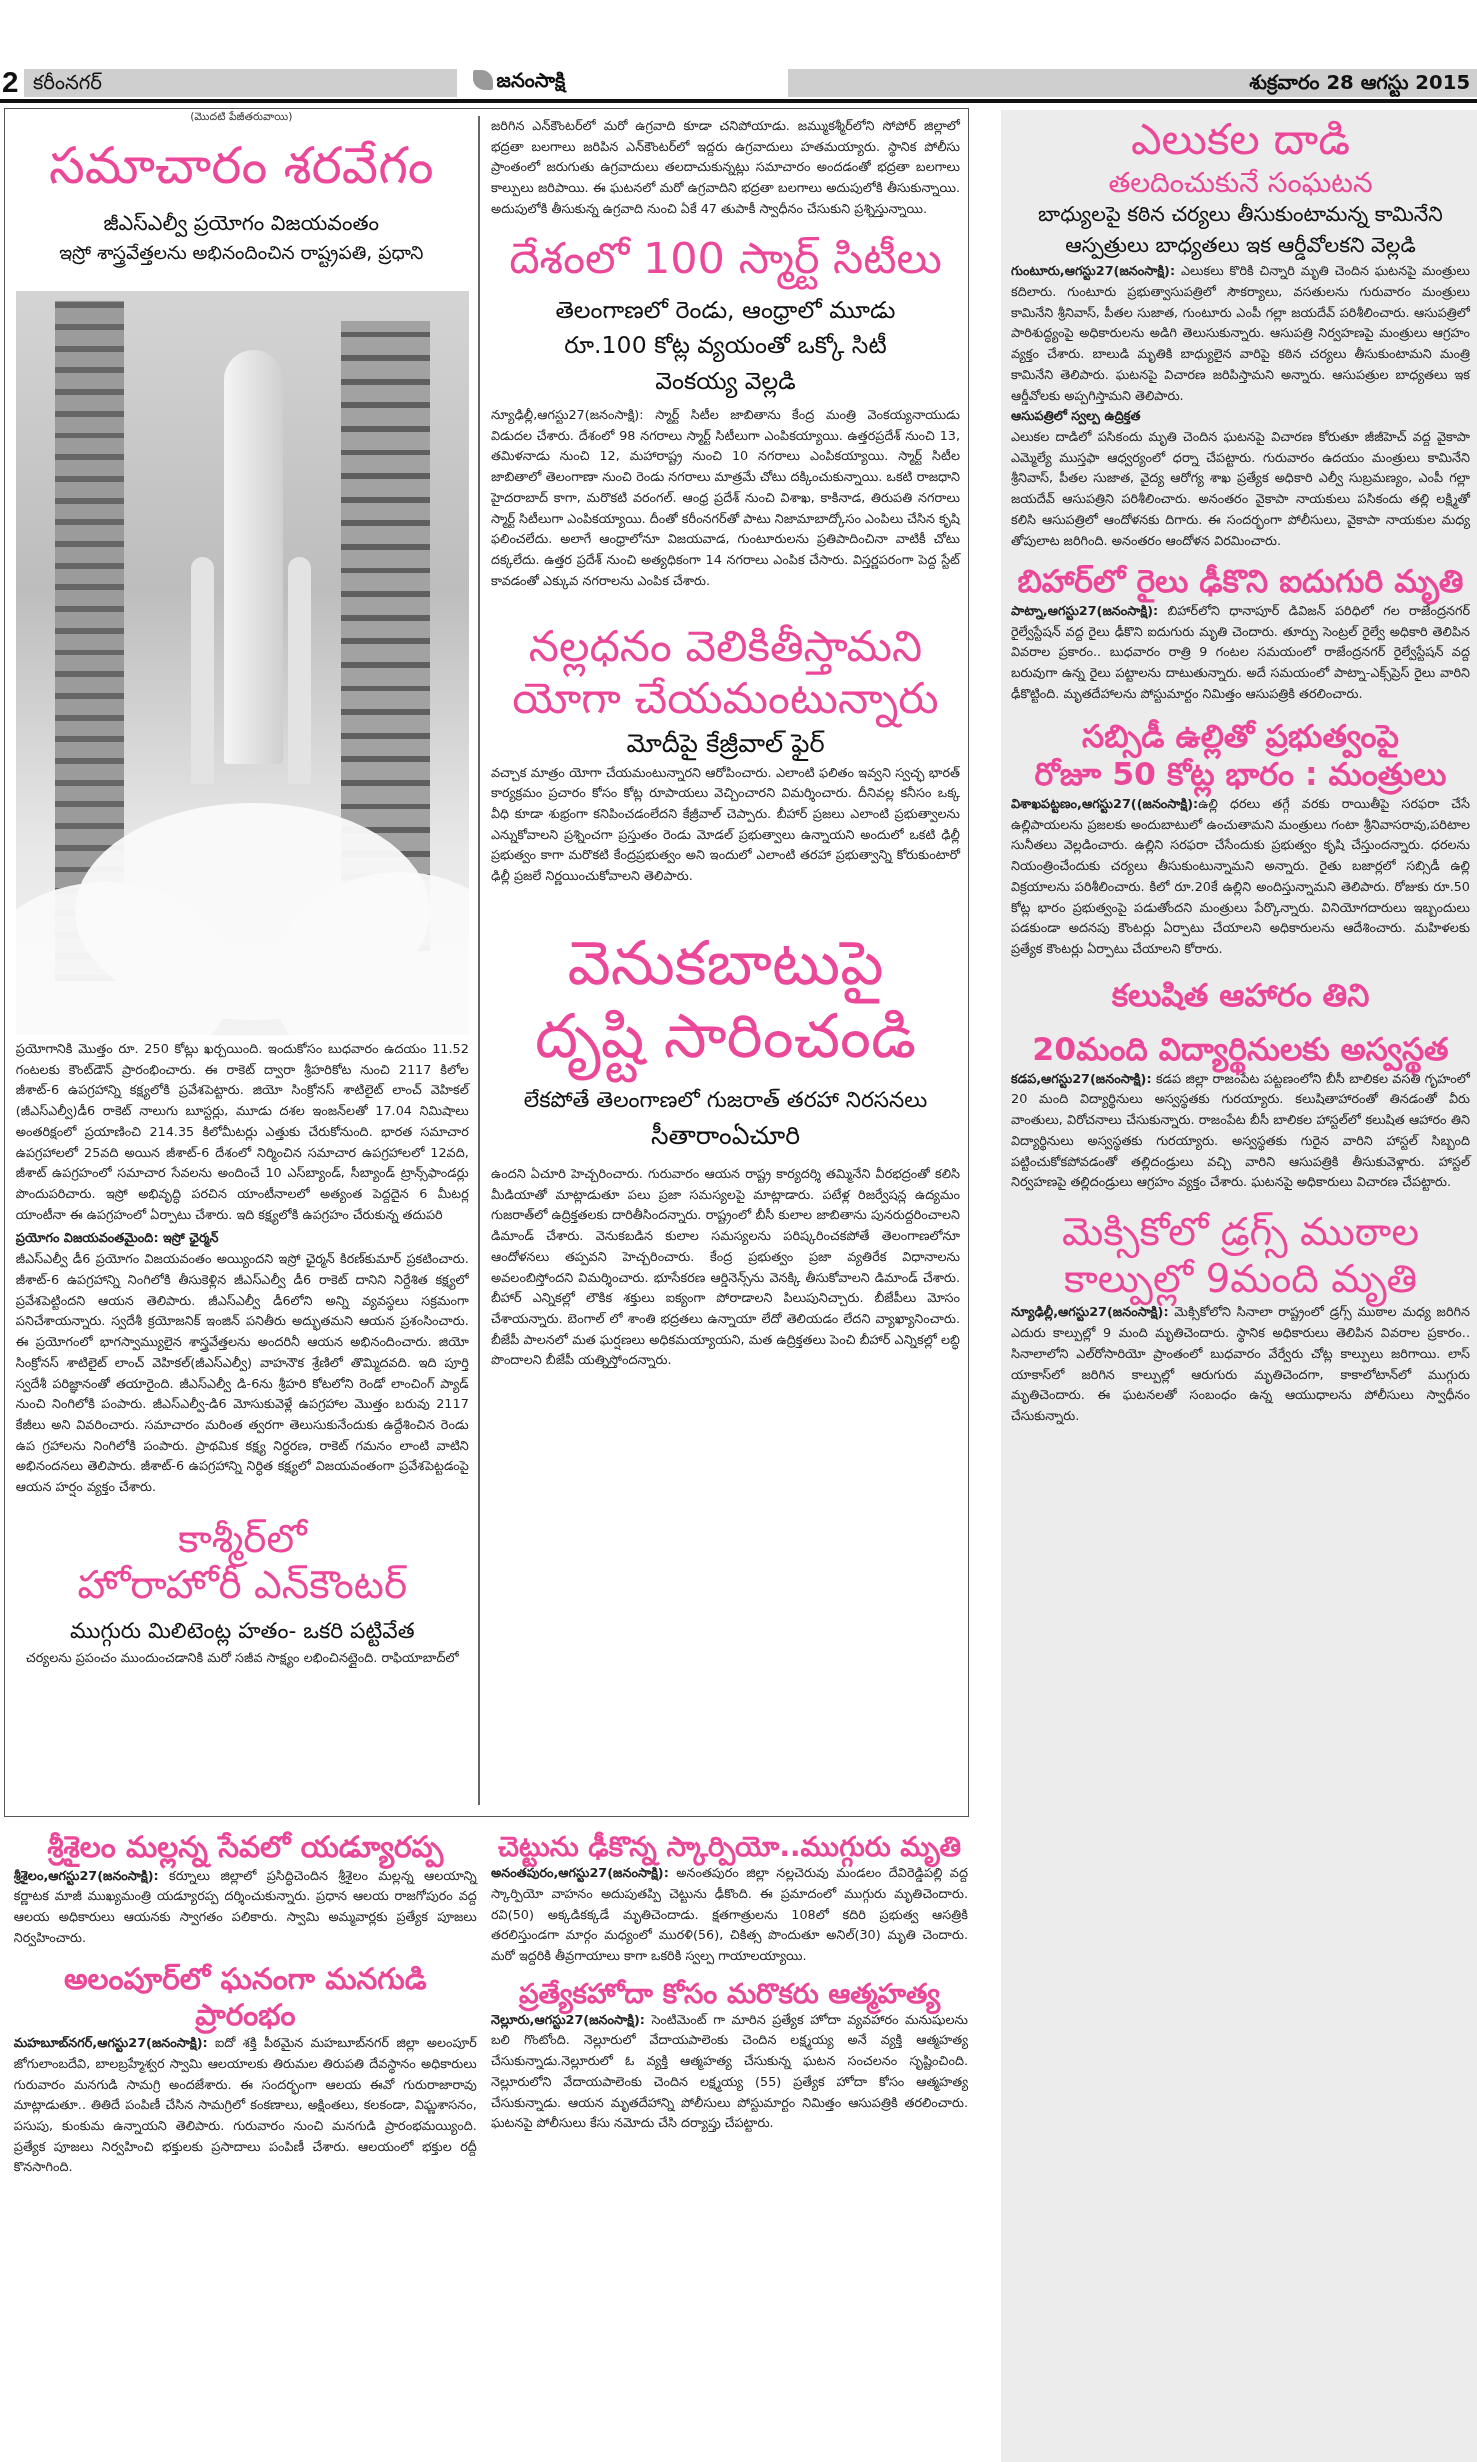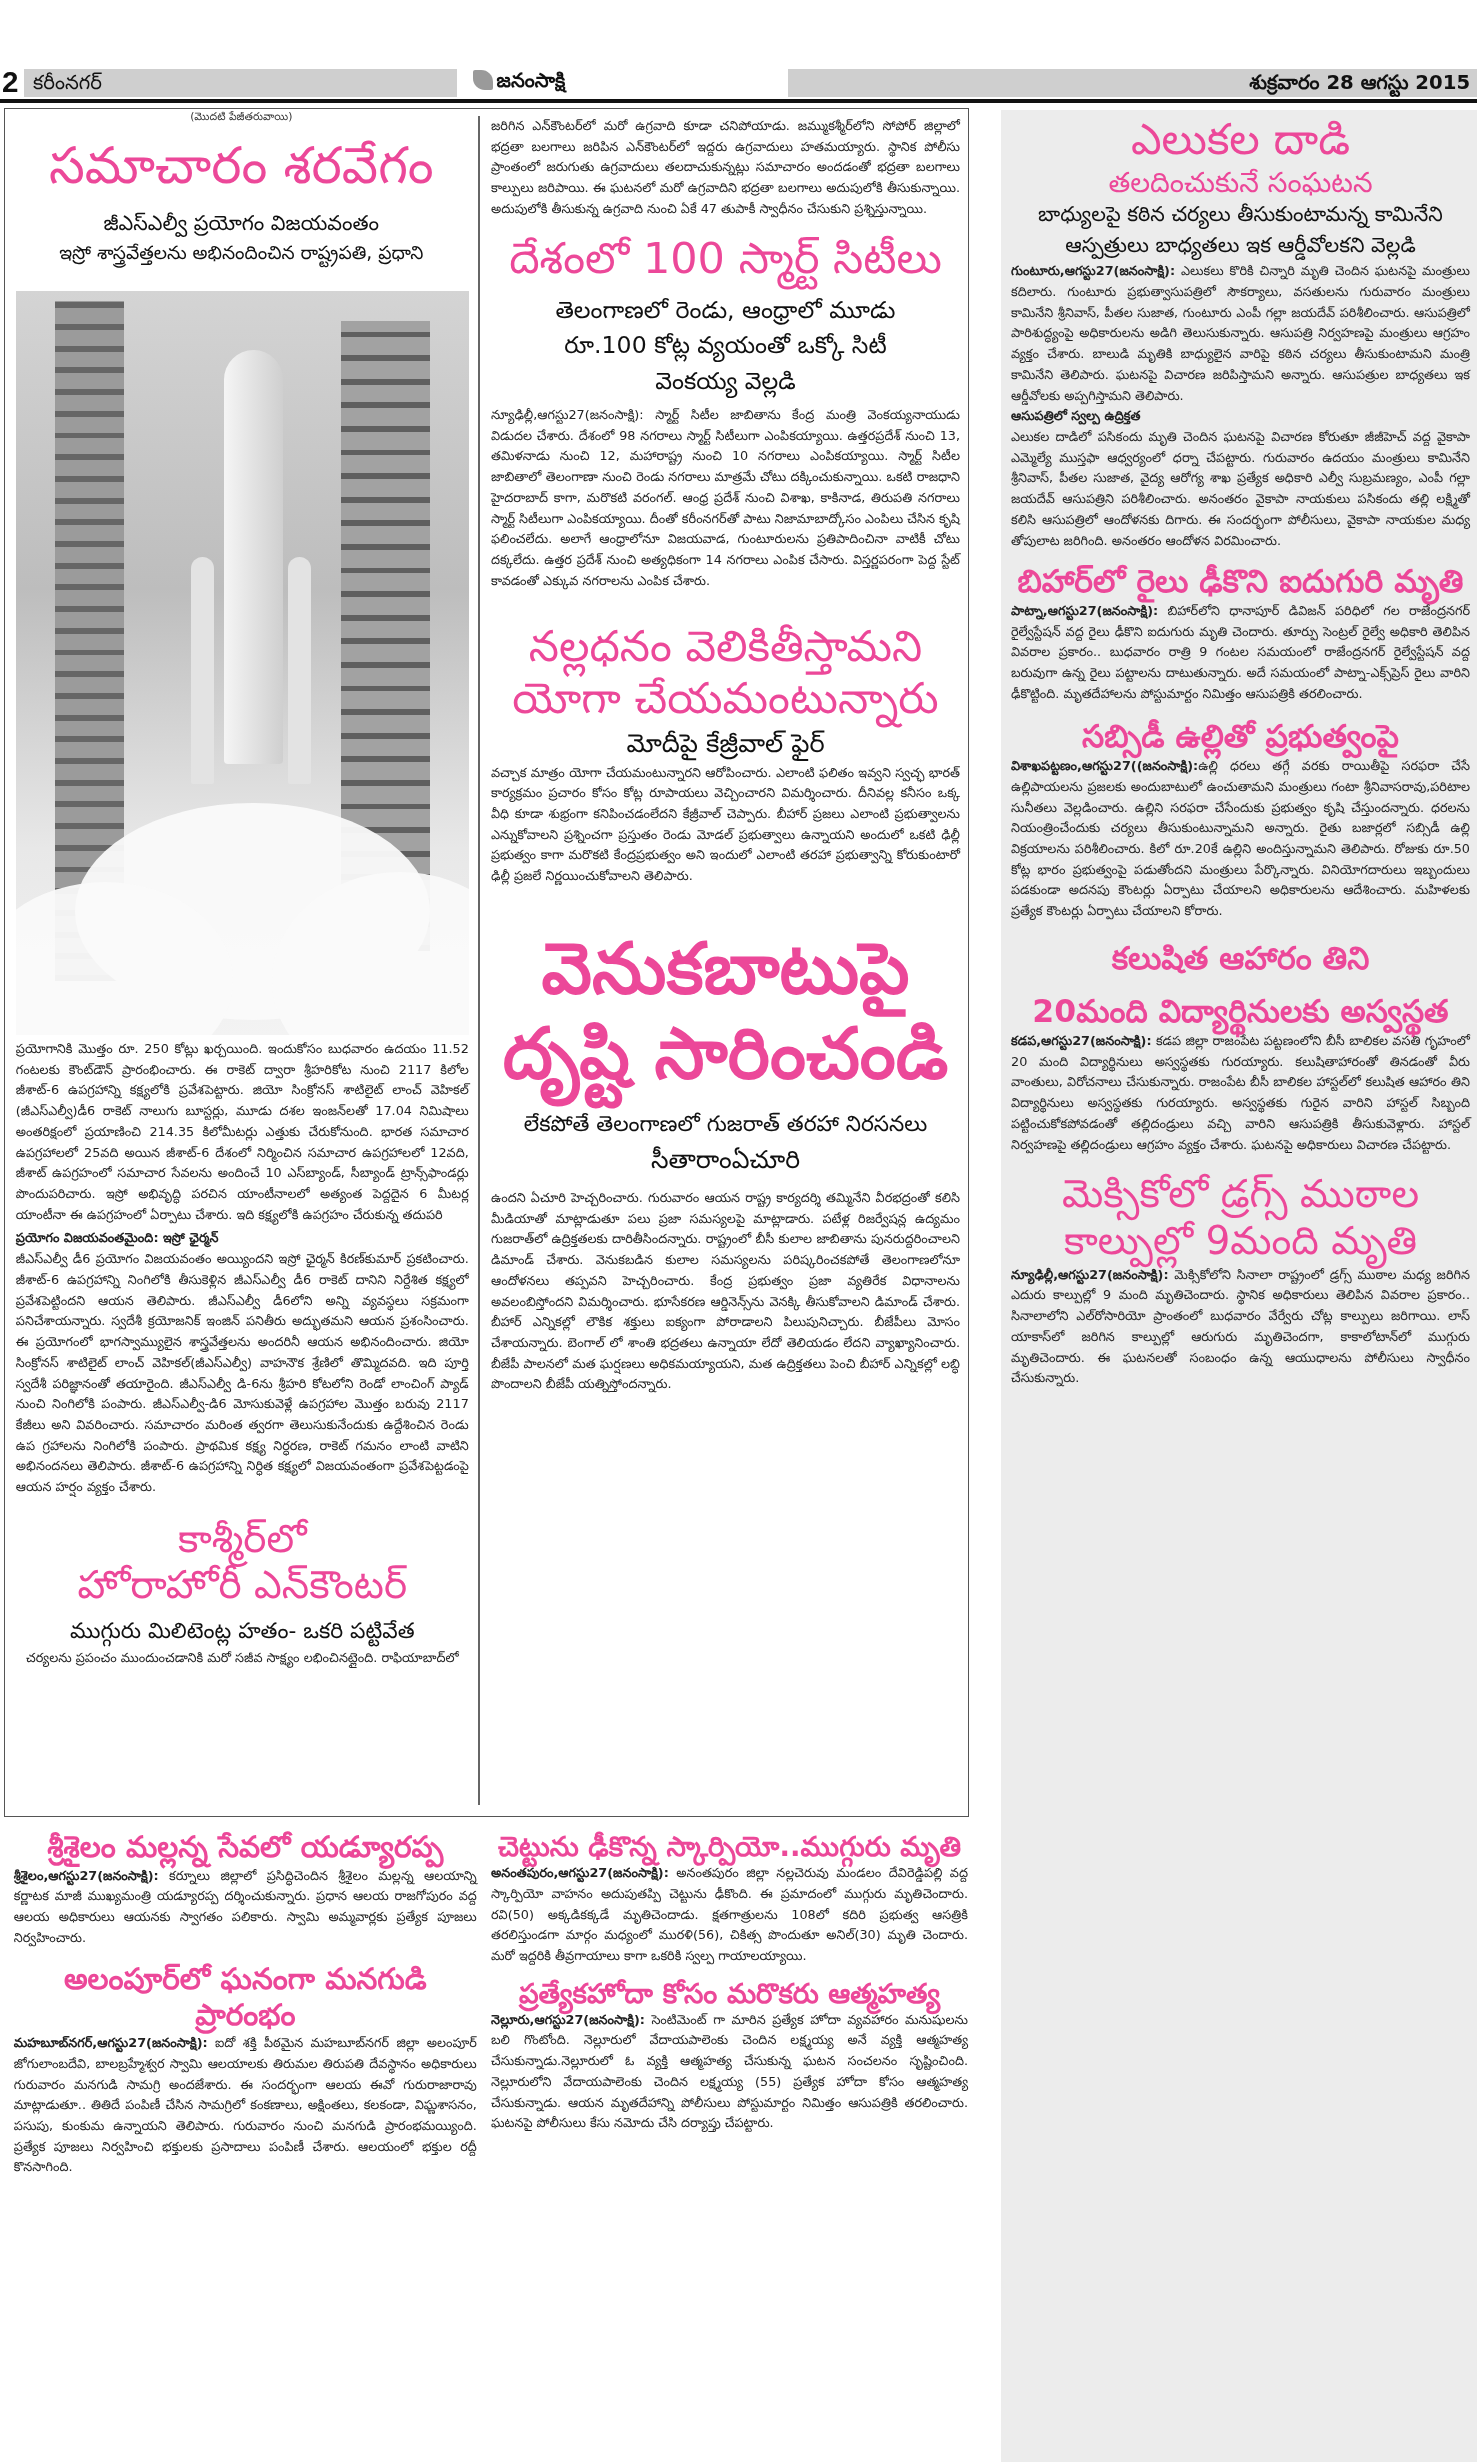--- a/index.html
+++ b/index.html
@@ -14,21 +14,21 @@
   .mast .sec { position: absolute; left: 33px; top: 3.9px; font-size: 19.7px; }
   .mast .logo { position: absolute; left: 473px; top: 2px; width: 315px; height: 27.6px; text-align: left; font-size: 19.7px; font-weight: bold; }
   .mast .logo .leaf { display: inline-block; width: 19.7px; height: 19.7px; background: #9a9a9a; border-radius: 2px 11.8px 2px 11.8px; vertical-align: -3px; margin-right: 3.9px; }
   .mast .date { position: absolute; right: 7.9px; top: 3.9px; font-size: 19.7px; font-weight: bold; }
   .rule-top { position: absolute; left: 0; top: 99px; width: 1478px; height: 3.9px; background: #111; }
 
   .box { position: absolute; border: 1.5px solid #555; }
   .shade { position: absolute; background: #ececec; }
 
   .hl { text-align: center; color: #ec4899; line-height: 1.2; }
-  .h-xl { font-size: 71px; font-weight: bold; }
+  .h-xl { font-size: 61px; }
   .h-lg { font-size: 51px; }
   .h-md { font-size: 39px; }
   .h-sm { font-size: 31.5px; font-weight: bold; }
   .sub { text-align: center; font-size: 23.6px; line-height: 1.5; }
   .txt { font-size: 12.8px; line-height: 1.62; text-align: justify; color: #222; }
   .txt b { font-weight: bold; }
   .cont { font-size: 10.8px; text-align: center; color: #333; }
 
   .photo { position: absolute; background: linear-gradient(180deg,#d4d4d4 0%,#bdbdbd 40%,#e8e8e8 75%,#f3f3f3 100%); overflow: hidden; }
   .photo .tower { position: absolute; background: #6e6e6e; }
@@ -111,20 +111,21 @@
   <div class="sub" style="font-size:20.7px;">బాధ్యులపై కఠిన చర్యలు తీసుకుంటామన్న కామినేని</div>
   <div class="sub" style="font-size:20.7px;">ఆస్పత్రులు బాధ్యతలు ఇక ఆర్డీవోలకని వెల్లడి</div>
   <p class="txt"><b>గుంటూరు,ఆగస్టు27(జనంసాక్షి):</b> <span>ఎలుకలు కొరికి చిన్నారి మృతి చెందిన ఘటనపై మంత్రులు కదిలారు. గుంటూరు ప్రభుత్వాసుపత్రిలో సౌకర్యాలు, వసతులను గురువారం మంత్రులు కామినేని శ్రీనివాస్, పీతల సుజాత, గుంటూరు ఎంపీ గల్లా జయదేవ్ పరిశీలించారు. ఆసుపత్రిలో పారిశుద్ధ్యంపై అధికారులను అడిగి తెలుసుకున్నారు. ఆసుపత్రి నిర్వహణపై మంత్రులు ఆగ్రహం వ్యక్తం చేశారు. బాలుడి మృతికి బాధ్యులైన వారిపై కఠిన చర్యలు తీసుకుంటామని మంత్రి కామినేని తెలిపారు. ఘటనపై విచారణ జరిపిస్తామని అన్నారు. ఆసుపత్రుల బాధ్యతలు ఇక ఆర్డీవోలకు అప్పగిస్తామని తెలిపారు.</span></p>
   <p class="txt" style="font-weight:bold;">ఆసుపత్రిలో స్వల్ప ఉద్రిక్తత</p>
   <p class="txt">ఎలుకల దాడిలో పసికందు మృతి చెందిన ఘటనపై విచారణ కోరుతూ జీజీహెచ్ వద్ద వైకాపా ఎమ్మెల్యే ముస్తఫా ఆధ్వర్యంలో ధర్నా చేపట్టారు. గురువారం ఉదయం మంత్రులు కామినేని శ్రీనివాస్, పీతల సుజాత, వైద్య ఆరోగ్య శాఖ ప్రత్యేక అధికారి ఎల్వీ సుబ్రమణ్యం, ఎంపీ గల్లా జయదేవ్ ఆసుపత్రిని పరిశీలించారు. అనంతరం వైకాపా నాయకులు పసికందు తల్లి లక్ష్మితో కలిసి ఆసుపత్రిలో ఆందోళనకు దిగారు. ఈ సందర్భంగా పోలీసులు, వైకాపా నాయకుల మధ్య తోపులాట జరిగింది. అనంతరం ఆందోళన విరమించారు.</p>
 
   <div class="hl h-sm" style="margin-top:11.8px;">బిహార్‌లో రైలు ఢీకొని ఐదుగురి మృతి</div>
   <p class="txt"><b>పాట్నా,ఆగస్టు27(జనంసాక్షి):</b> <span>బిహార్‌లోని ధానాపూర్ డివిజన్ పరిధిలో గల రాజేంద్రనగర్ రైల్వేస్టేషన్ వద్ద రైలు ఢీకొని ఐదుగురు మృతి చెందారు. తూర్పు సెంట్రల్ రైల్వే అధికారి తెలిపిన వివరాల ప్రకారం.. బుధవారం రాత్రి 9 గంటల సమయంలో రాజేంద్రనగర్ రైల్వేస్టేషన్ వద్ద బరువుగా ఉన్న రైలు పట్టాలను దాటుతున్నారు. అదే సమయంలో పాట్నా-ఎక్స్‌ప్రెస్ రైలు వారిని ఢీకొట్టింది. మృతదేహాలను పోస్టుమార్టం నిమిత్తం ఆసుపత్రికి తరలించారు.</span></p>
 
   <div class="hl h-sm" style="margin-top:13.8px;">సబ్సిడీ ఉల్లితో ప్రభుత్వంపై</div>
+  <div class="hl h-sm">రోజూ 50 కోట్ల భారం : మంత్రులు</div>
   <p class="txt"><b>విశాఖపట్టణం,ఆగస్టు27((జనంసాక్షి):</b><span>ఉల్లి ధరలు తగ్గే వరకు రాయితీపై సరఫరా చేసే ఉల్లిపాయలను ప్రజలకు అందుబాటులో ఉంచుతామని మంత్రులు గంటా శ్రీనివాసరావు,పరిటాల సునీతలు వెల్లడించారు. ఉల్లిని సరఫరా చేసేందుకు ప్రభుత్వం కృషి చేస్తుందన్నారు. ధరలను నియంత్రించేందుకు చర్యలు తీసుకుంటున్నామని అన్నారు. రైతు బజార్లలో సబ్సిడీ ఉల్లి విక్రయాలను పరిశీలించారు. కిలో రూ.20కే ఉల్లిని అందిస్తున్నామని తెలిపారు. రోజుకు రూ.50 కోట్ల భారం ప్రభుత్వంపై పడుతోందని మంత్రులు పేర్కొన్నారు. వినియోగదారులు ఇబ్బందులు పడకుండా అదనపు కౌంటర్లు ఏర్పాటు చేయాలని అధికారులను ఆదేశించారు. మహిళలకు ప్రత్యేక కౌంటర్లు ఏర్పాటు చేయాలని కోరారు.</span></p>
 
   <div class="hl h-sm" style="margin-top:17.7px;">కలుషిత ఆహారం తిని</div>
   <div class="hl h-sm" style="margin-top:15.8px;">20మంది విద్యార్థినులకు అస్వస్థత</div>
   <p class="txt"><b>కడప,ఆగస్టు27(జనంసాక్షి):</b> <span>కడప జిల్లా రాజంపేట పట్టణంలోని బీసీ బాలికల వసతి గృహంలో 20 మంది విద్యార్థినులు అస్వస్థతకు గురయ్యారు. కలుషితాహారంతో తినడంతో వీరు వాంతులు, విరోచనాలు చేసుకున్నారు. రాజంపేట బీసీ బాలికల హాస్టల్‌లో కలుషిత ఆహారం తిని విద్యార్థినులు అస్వస్థతకు గురయ్యారు. అస్వస్థతకు గురైన వారిని హాస్టల్ సిబ్బంది పట్టించుకోకపోవడంతో తల్లిదండ్రులు వచ్చి వారిని ఆసుపత్రికి తీసుకువెళ్లారు. హాస్టల్ నిర్వహణపై తల్లిదండ్రులు ఆగ్రహం వ్యక్తం చేశారు. ఘటనపై అధికారులు విచారణ చేపట్టారు.</span></p>
 
   <div class="hl h-md" style="margin-top:15.8px;">మెక్సికోలో డ్రగ్స్ ముఠాల</div>
   <div class="hl h-md">కాల్పుల్లో 9మంది మృతి</div>
   <p class="txt"><b>న్యూఢిల్లీ,ఆగస్టు27(జనంసాక్షి):</b> <span>మెక్సికోలోని సినాలా రాష్ట్రంలో డ్రగ్స్ ముఠాల మధ్య జరిగిన ఎదురు కాల్పుల్లో 9 మంది మృతిచెందారు. స్థానిక అధికారులు తెలిపిన వివరాల ప్రకారం.. సినాలాలోని ఎల్‌రోసారియో ప్రాంతంలో బుధవారం వేర్వేరు చోట్ల కాల్పులు జరిగాయి. లాస్ యాకాస్‌లో జరిగిన కాల్పుల్లో ఆరుగురు మృతిచెందగా, కాకాలోటాన్‌లో ముగ్గురు మృతిచెందారు. ఈ ఘటనలతో సంబంధం ఉన్న ఆయుధాలను పోలీసులు స్వాధీనం చేసుకున్నారు.</span></p>
 </div>

